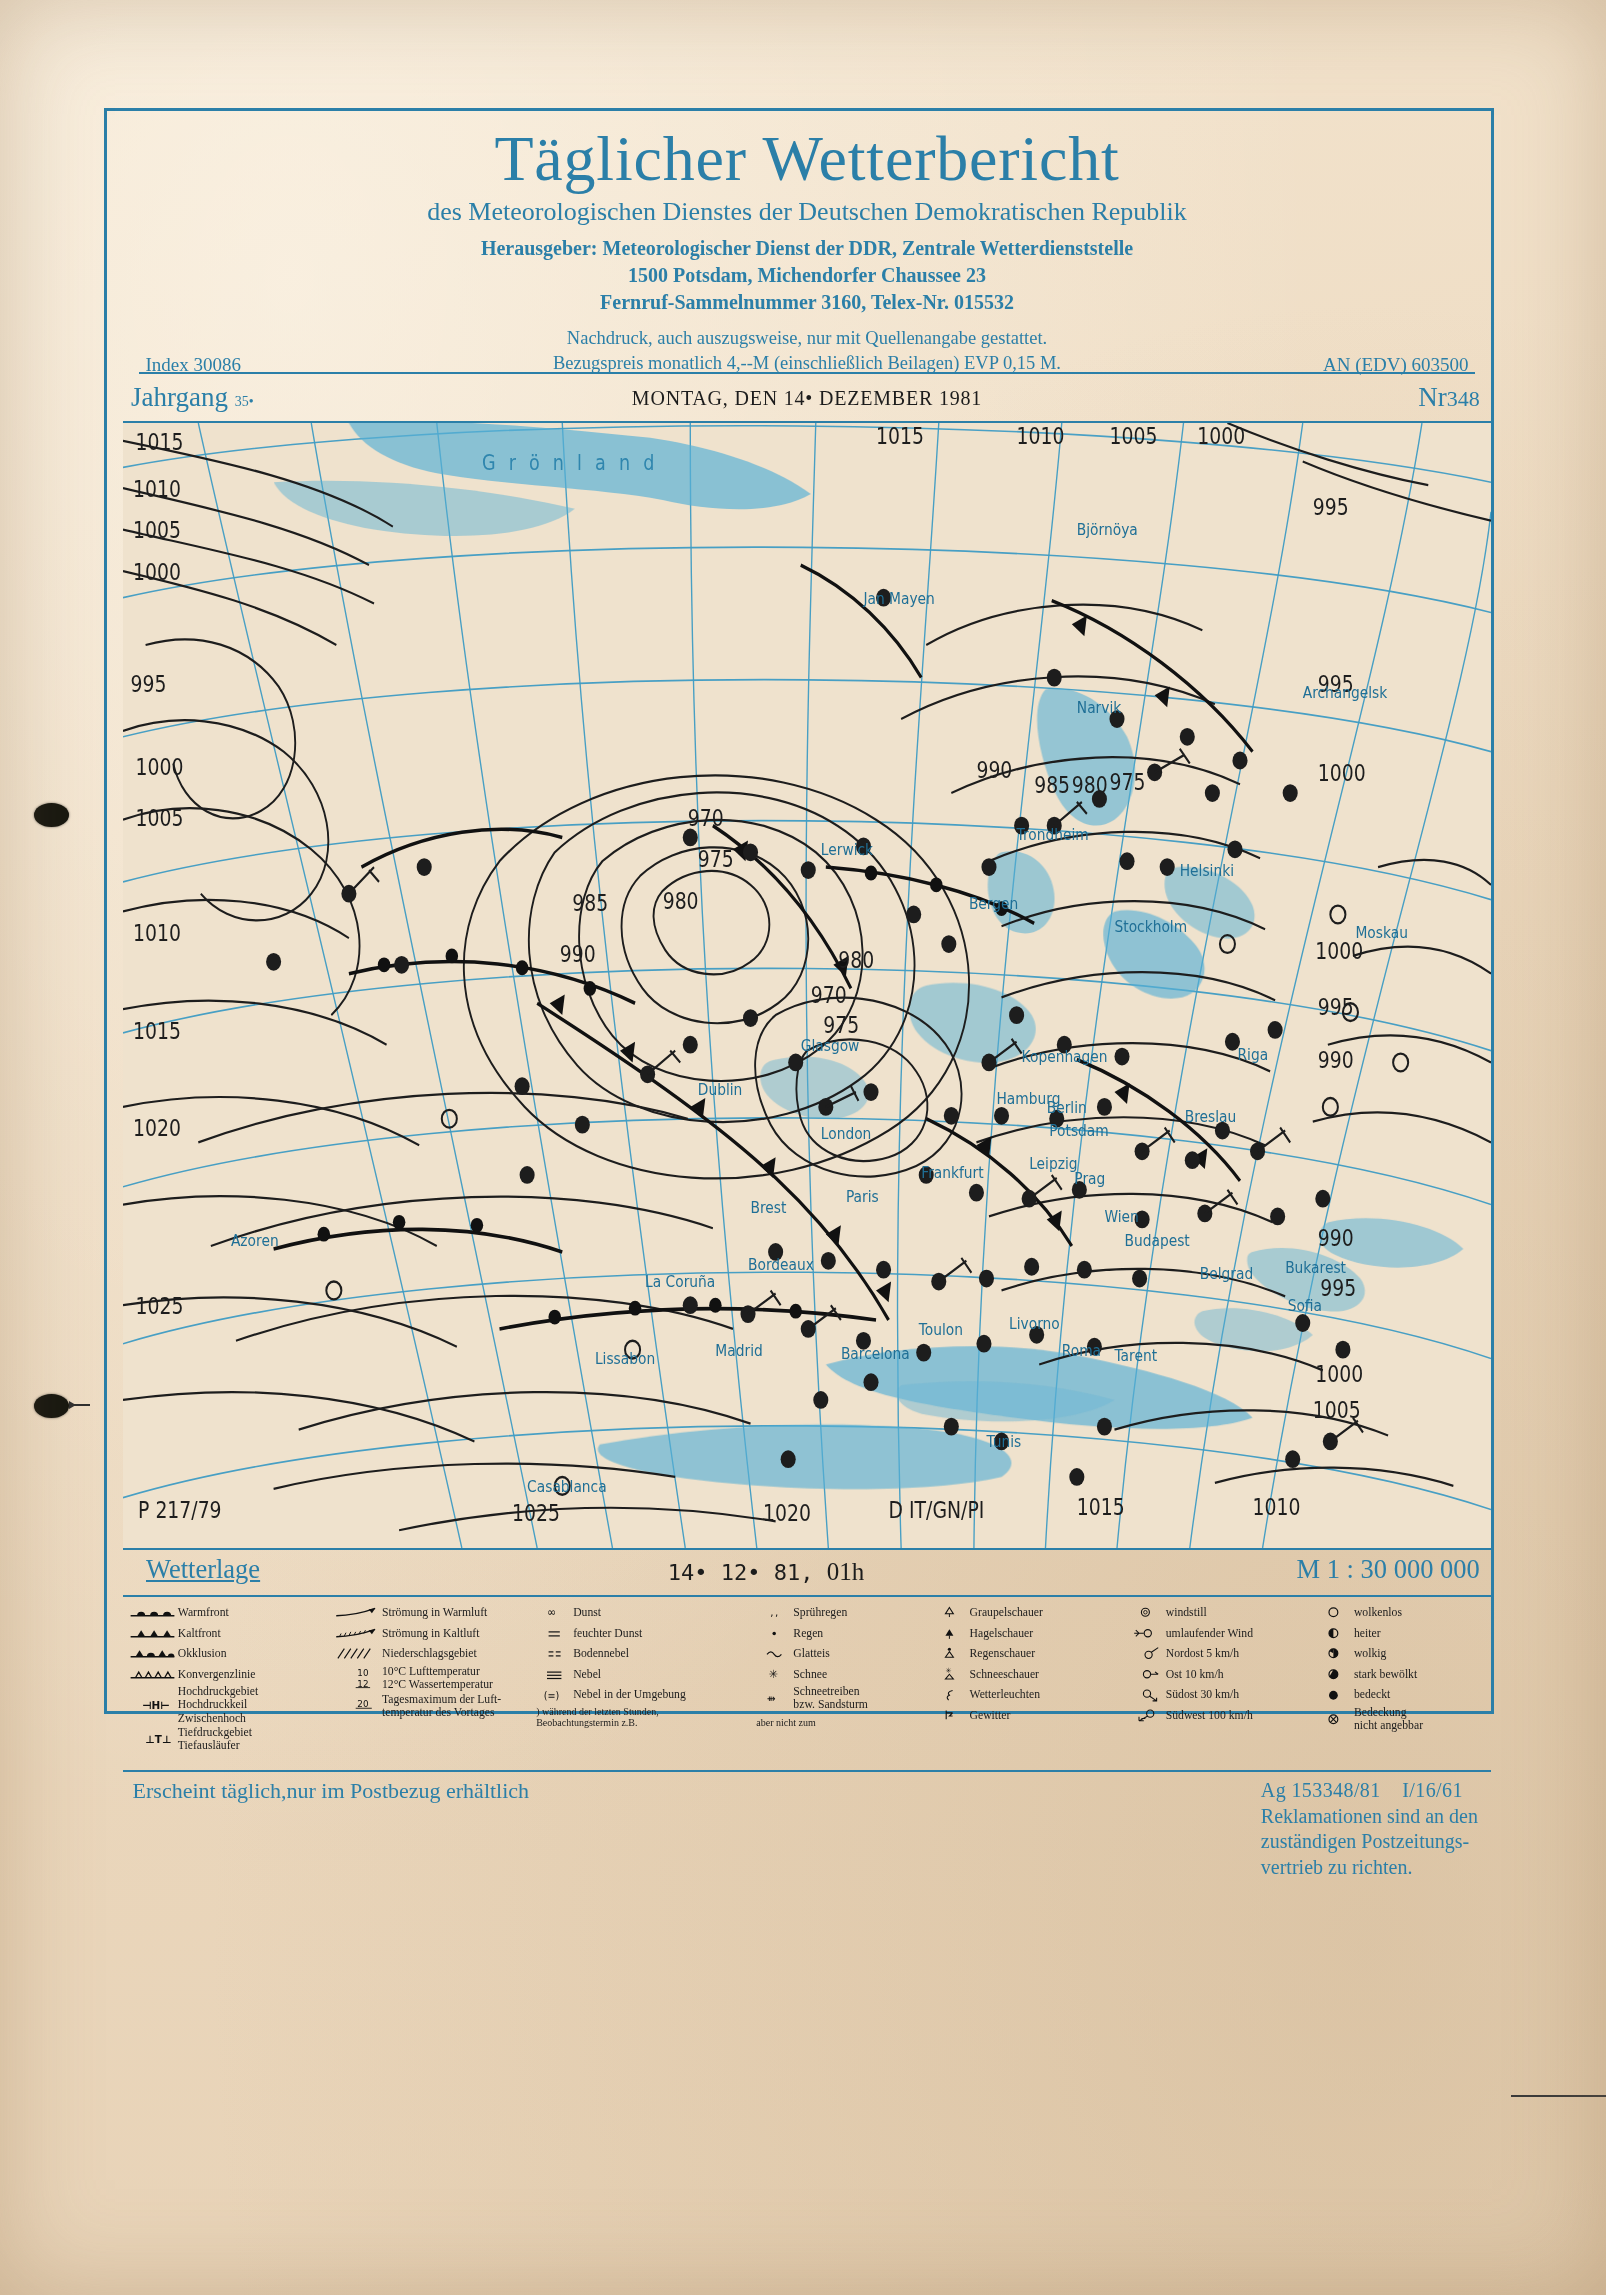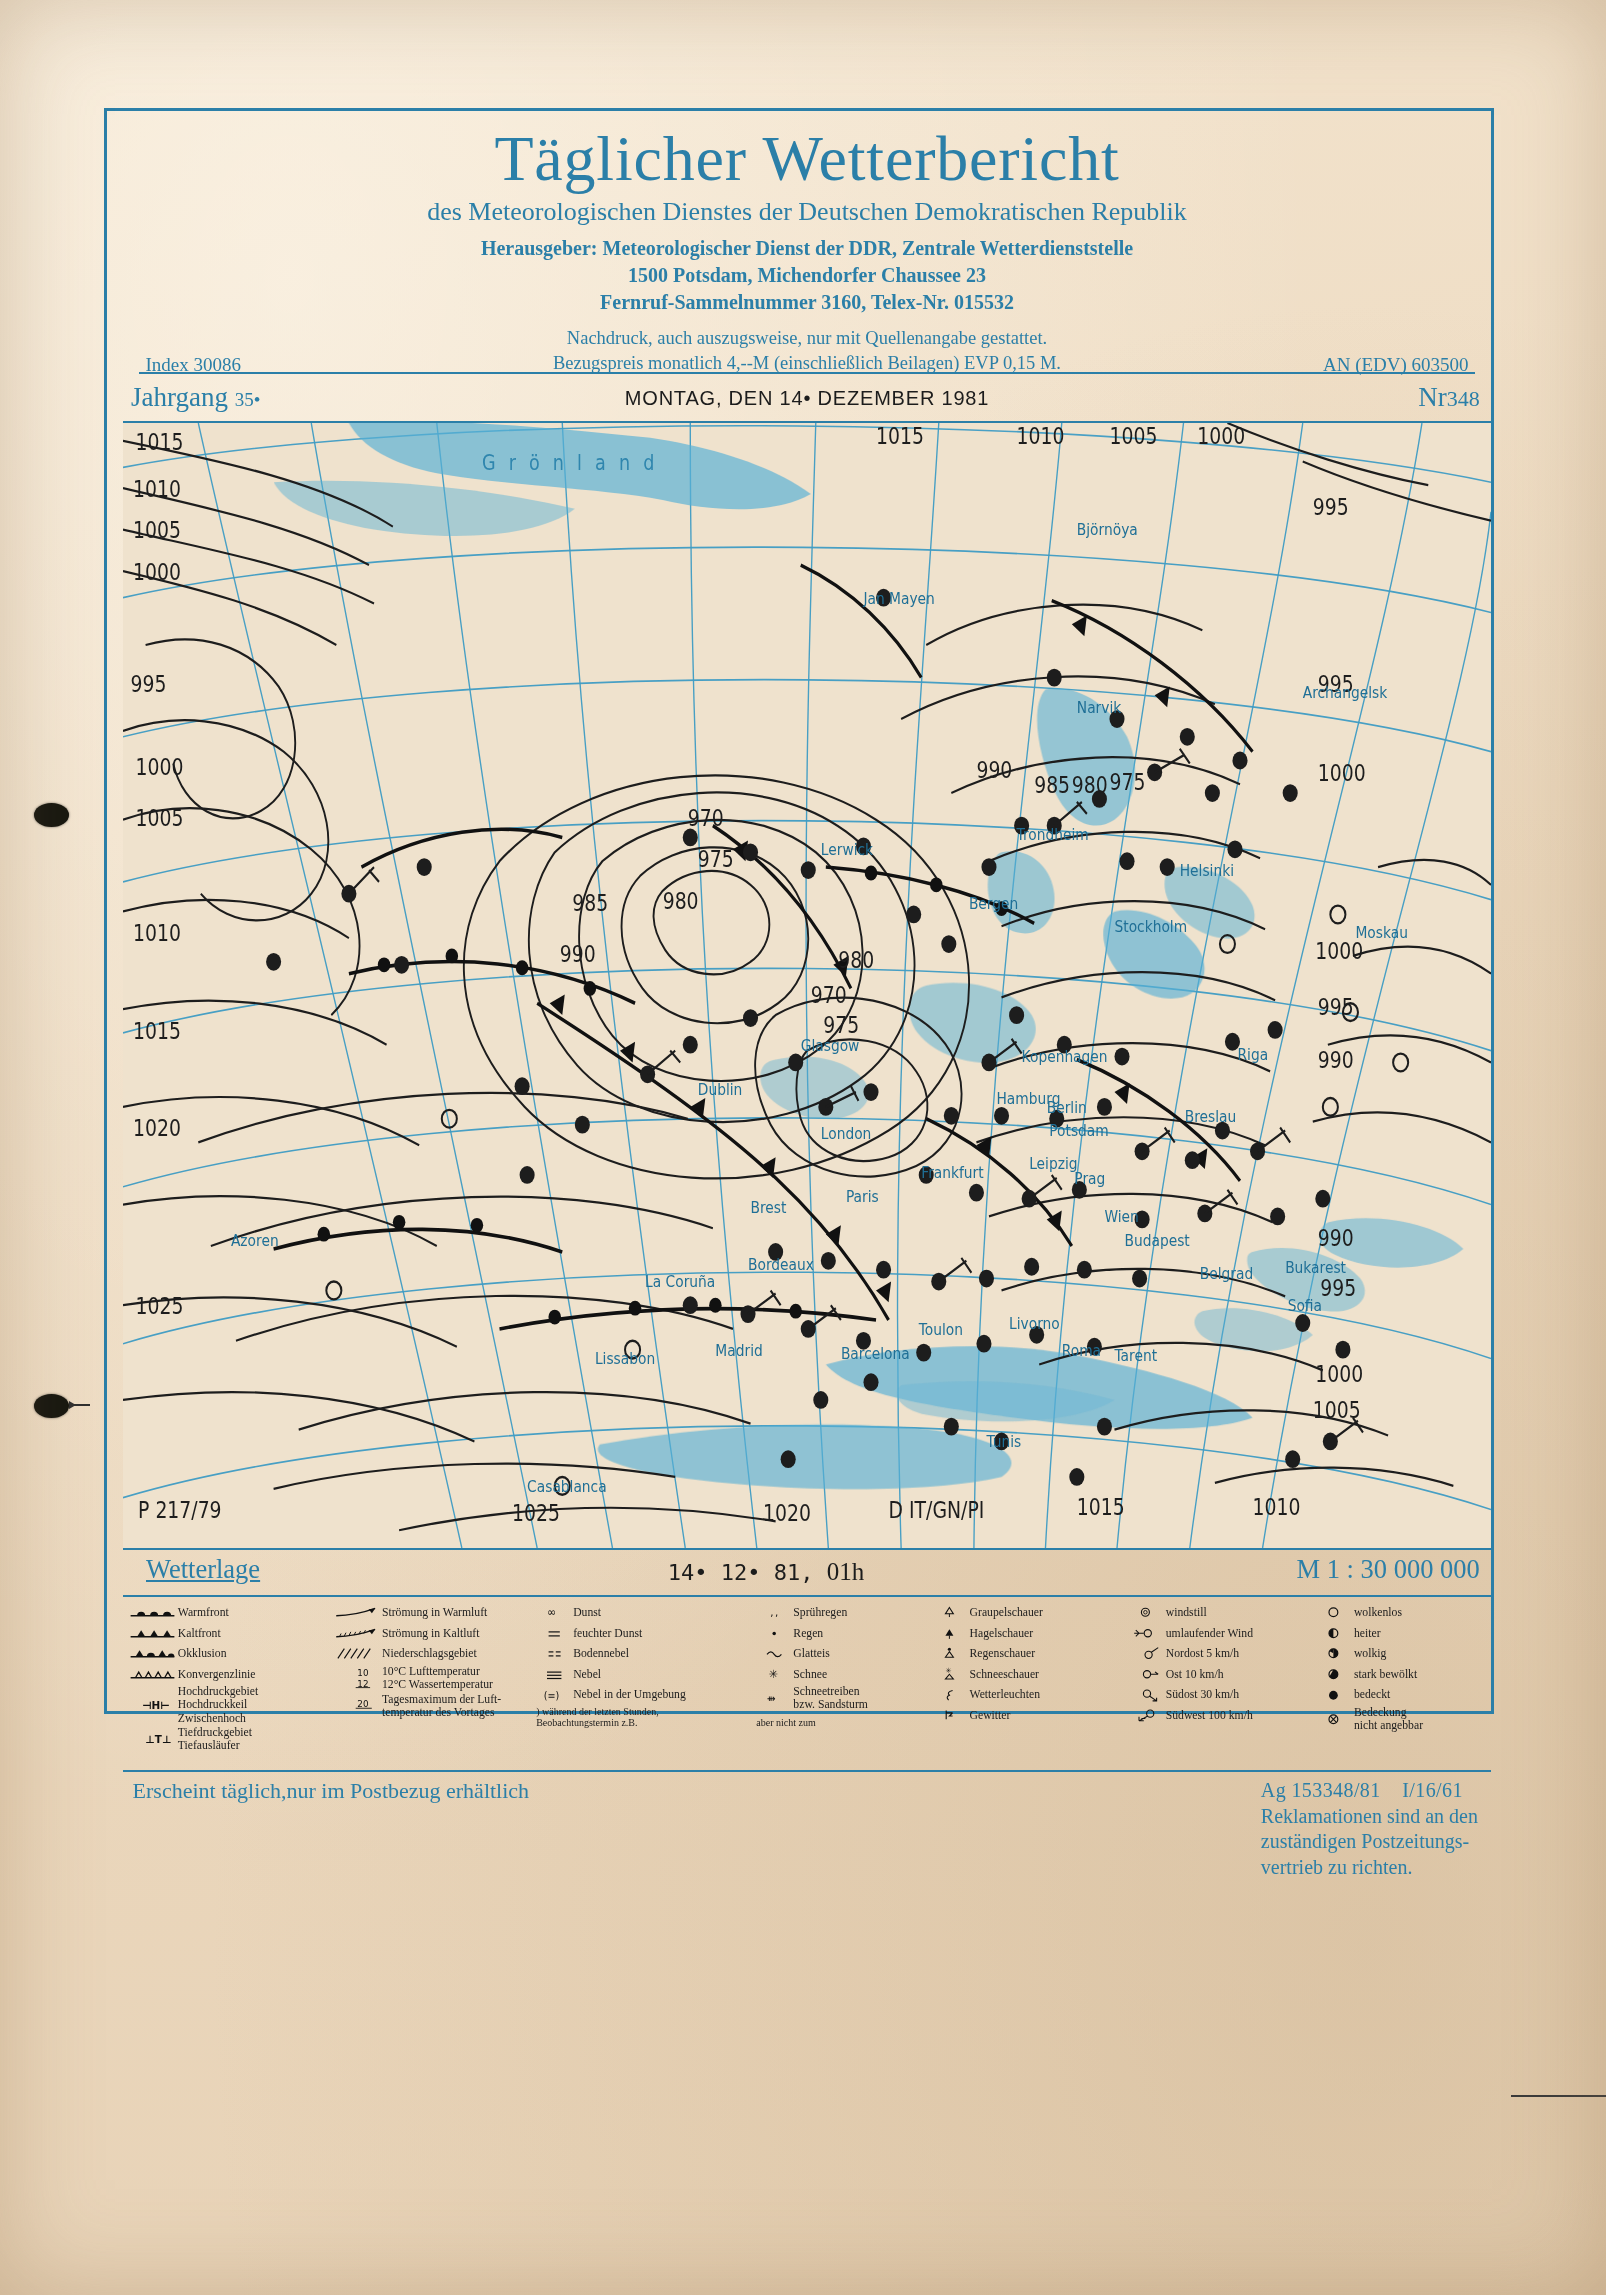--- a/index.html
+++ b/index.html
@@ -107,28 +107,28 @@
     height: 42px;
     border-bottom: 2.4px solid #2b7fa8;
     color: #2b7fa8;
   }
   .jahrgang {
     position: absolute;
     left: 8px;
     top: 3.2px;
     font-size: 27px;
   }
-  .jahrgang .small { font-size: 19px; }
+  .jahrgang .small { font-size: 14px; }
   .issue-date {
     position: absolute;
     left: 50%;
     transform: translateX(-50%);
     top: 8px;
     font-size: 20px;
-    font-family: Liberation Sans, sans-serif;
+    font-family: Liberation Serif, serif;
     letter-spacing: 0.8px;
     color: #1c1c1c;
   }
   .nr {
     position: absolute;
     right: 11.2px;
     top: 3.2px;
     font-size: 27px;
   }
   .nr .num { font-size: 22px; }

